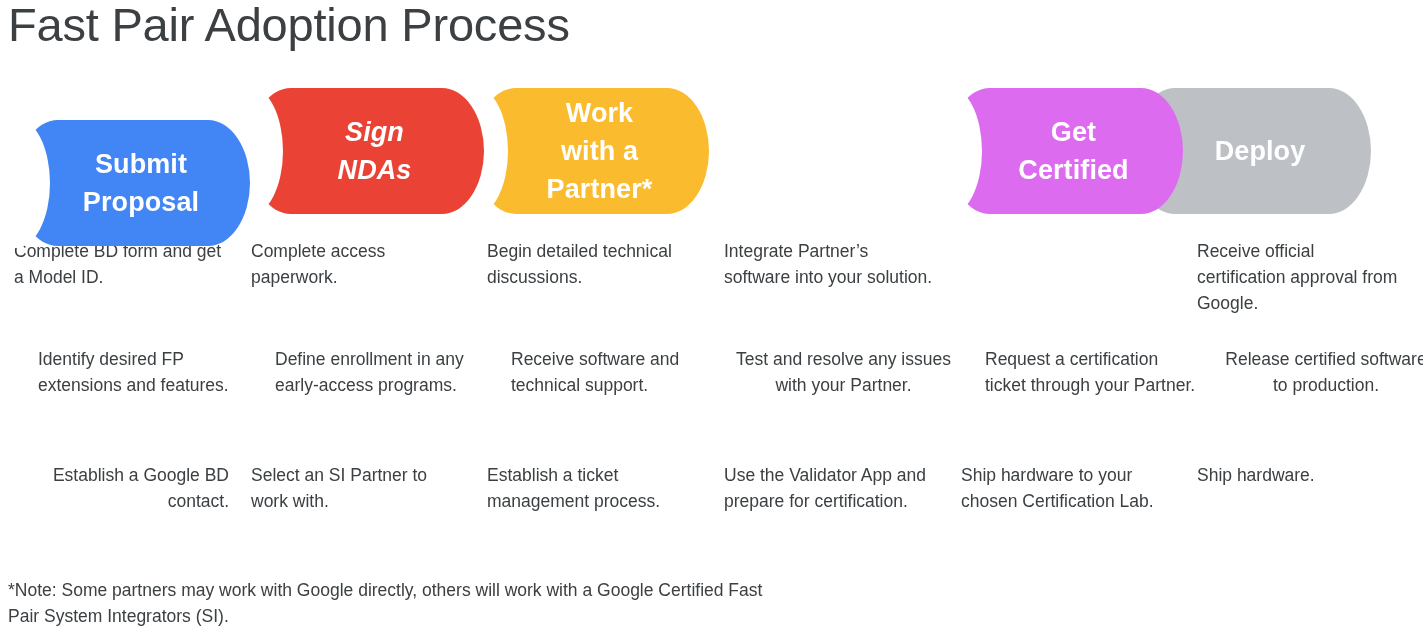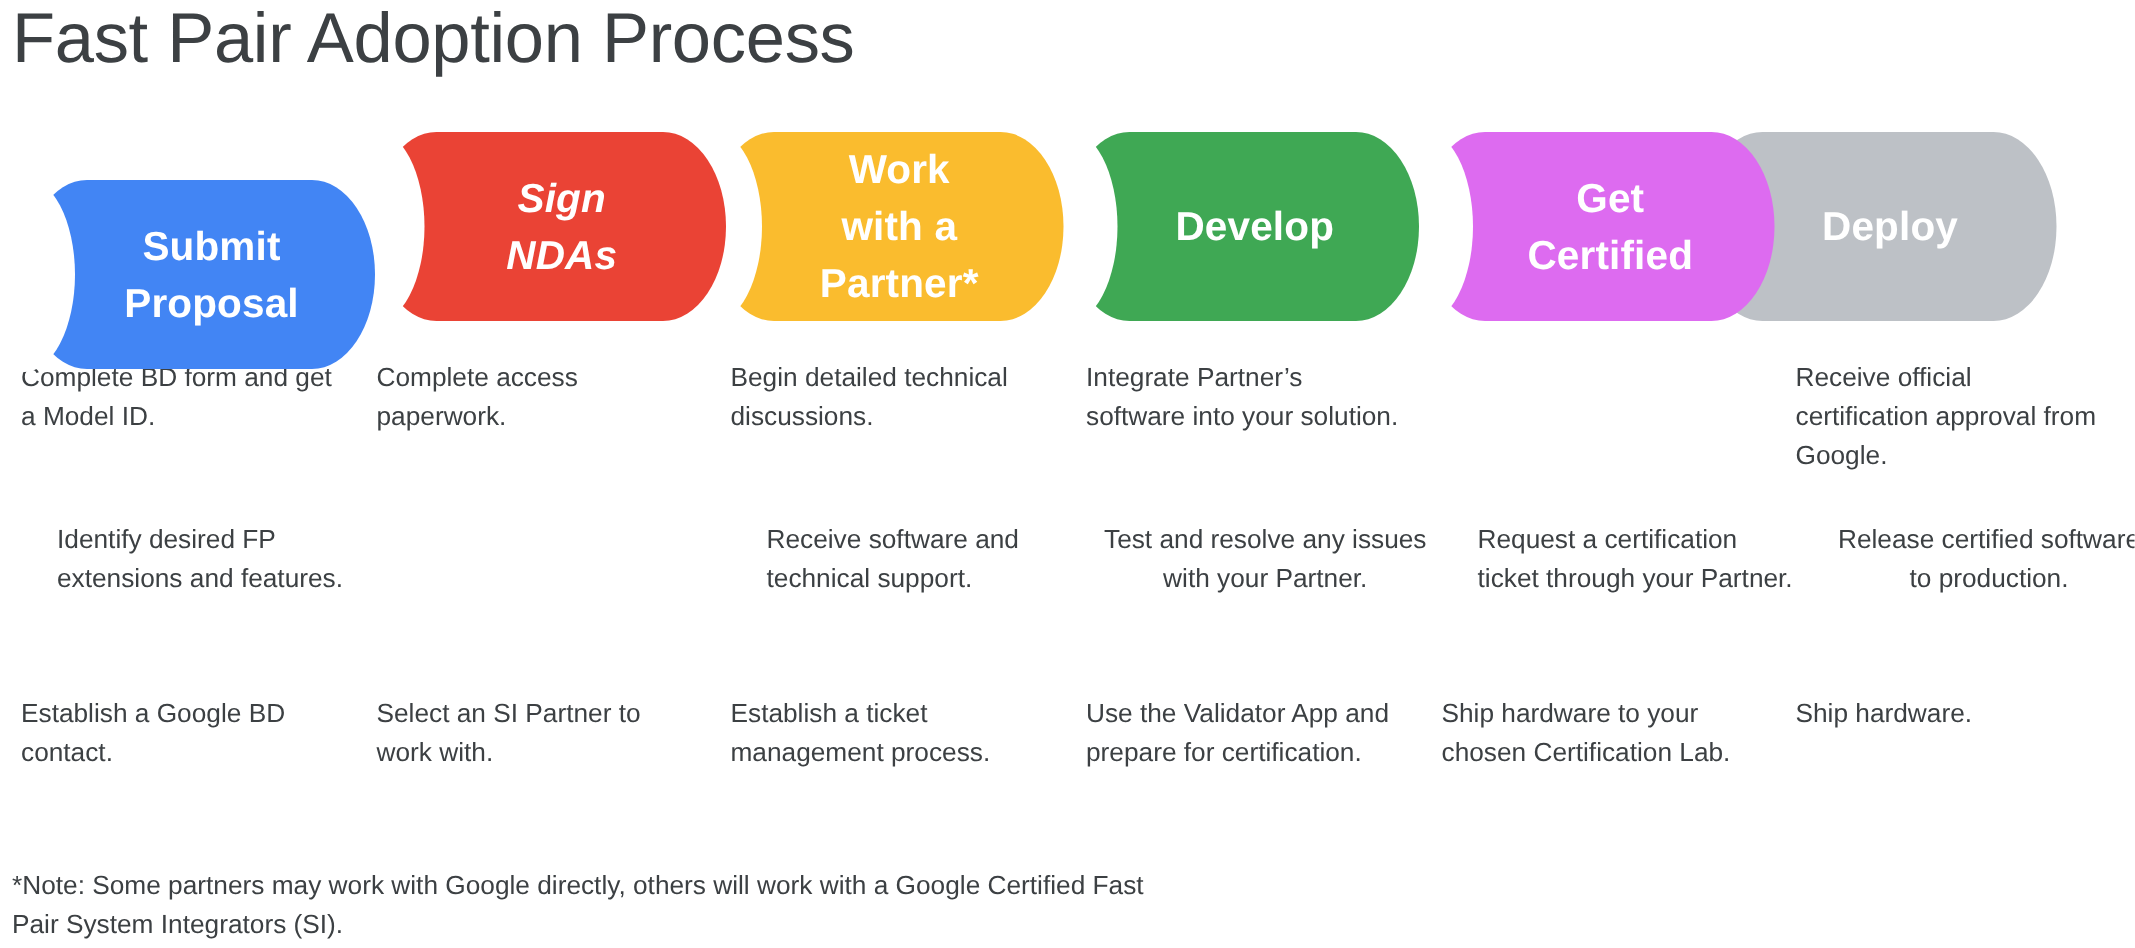--- a/index.html
+++ b/index.html
@@ -146,25 +146,20 @@
         <div class="seg-label">Sign
 NDAs</div>
       </div>
       <div class="seg" style="left: 474px; width: 235px; z-index: 8;">
         <div class="seg-body" style="background: rgb(250, 188, 46);"></div>
         <div class="seg-notch"></div>
         <div class="seg-label">Work
 with a
 Partner*</div>
       </div>
-      <div class="seg" style="left: 711px; width: 235px; z-index: 7;">
-        <div class="seg-body" style="background: rgb(63, 168, 84);"></div>
-        <div class="seg-notch"></div>
-        <div class="seg-label">Develop</div>
-      </div>
       <div class="seg" style="left: 948px; width: 235px; z-index: 6;">
         <div class="seg-body" style="background: rgb(221, 107, 240);"></div>
         <div class="seg-notch"></div>
         <div class="seg-label">Get
 Certified</div>
       </div>
       <div class="seg" style="left: 1133px; width: 238px; z-index: 5;">
         <div class="seg-body" style="background: rgb(189, 193, 198);"></div>
         <div class="seg-notch"></div>
         <div class="seg-label">Deploy</div>
@@ -174,27 +169,28 @@
   <div class="grid">
     <div class="grid-row row1">
         <div class="cell" style="left: 14px; width: 215px;">Complete BD form and get a Model ID.</div>
         <div class="cell" style="left: 251px; width: 215px;">Complete access paperwork.</div>
         <div class="cell" style="left: 487px; width: 218px;">Begin detailed technical discussions.</div>
         <div class="cell" style="left: 724px; width: 215px;">Integrate Partner’s software into your solution.</div>
         <div class="cell" style="left: 1197px; width: 210px;">Receive official certification approval from Google.</div>
       </div>
     <div class="grid-row row2">
         <div class="cell" style="left: 14px; width: 215px;">Identify desired FP extensions and features.</div>
+        <div class="cell" style="left: 251px; width: 215px;">Define enrollment in any early-access programs.</div>
         <div class="cell" style="left: 487px; width: 218px;">Receive software and technical support.</div>
         <div class="cell" style="left: 712px; width: 215px; text-align: center;">Test and resolve any issues with your Partner.</div>
         <div class="cell" style="left: 961px; width: 218px;">Request a certification ticket through your Partner.</div>
         <div class="cell" style="left: 1197px; width: 210px; text-align: center;">Release certified software to production.</div>
       </div>
     <div class="grid-row row3">
-        <div class="cell" style="left: 14px; width: 215px;">Establish a Google BD contact.</div>
+        <div class="cell" style="left: 14px; width: 215px; text-align: right;">Establish a Google BD contact.</div>
         <div class="cell" style="left: 251px; width: 215px;">Select an SI Partner to work with.</div>
         <div class="cell" style="left: 487px; width: 218px;">Establish a ticket management process.</div>
         <div class="cell" style="left: 724px; width: 215px;">Use the Validator App and prepare for certification.</div>
         <div class="cell" style="left: 961px; width: 218px;">Ship hardware to your chosen Certification Lab.</div>
         <div class="cell" style="left: 1197px; width: 210px;">Ship hardware.</div>
       </div>
   </div>
 
   <div class="footnote">*Note: Some partners may work with Google directly, others will work with a Google Certified Fast Pair System Integrators (SI).</div>
 

